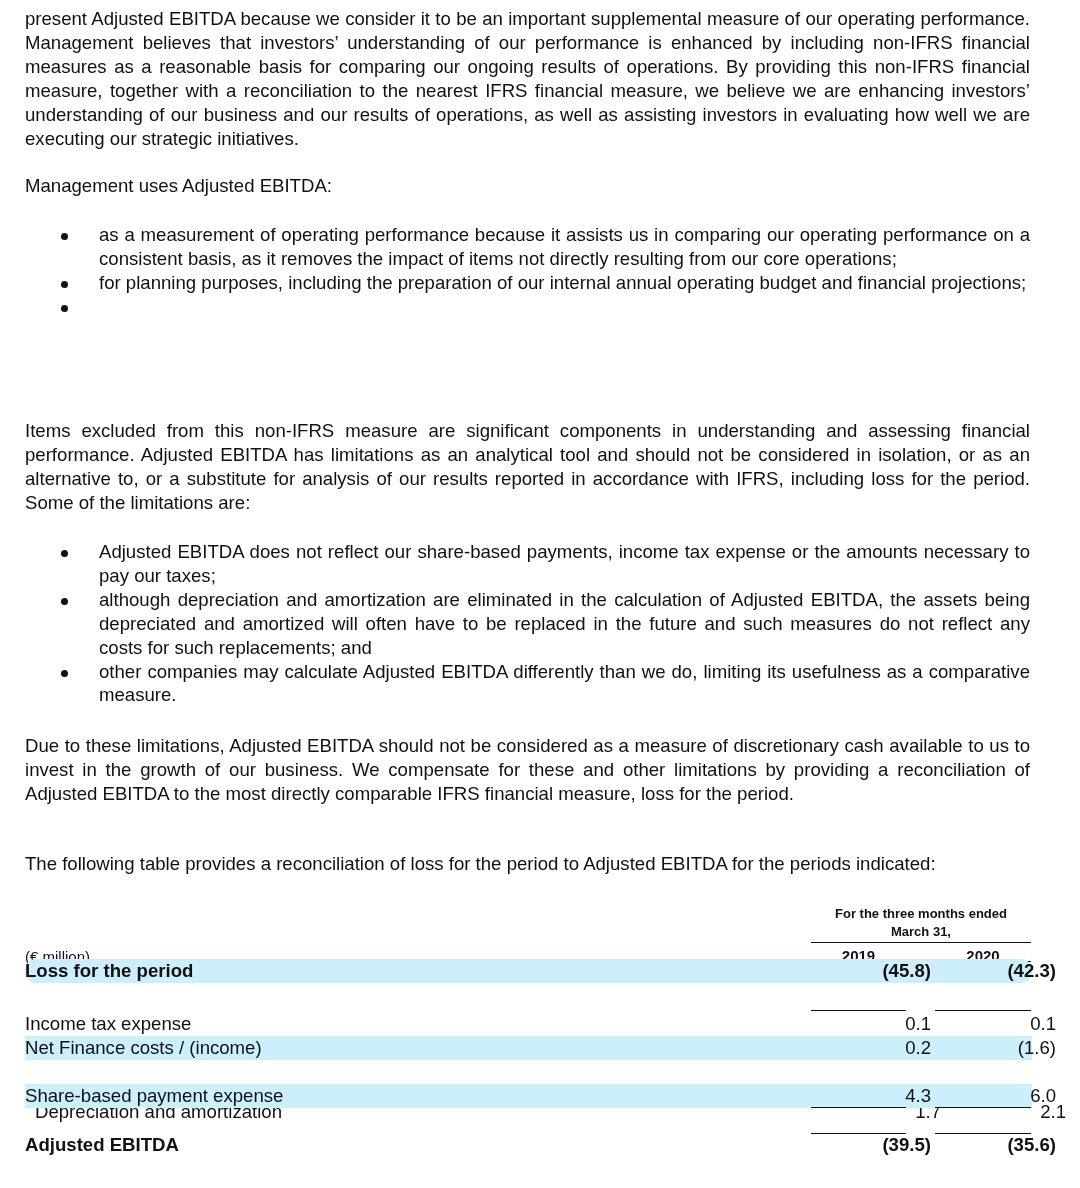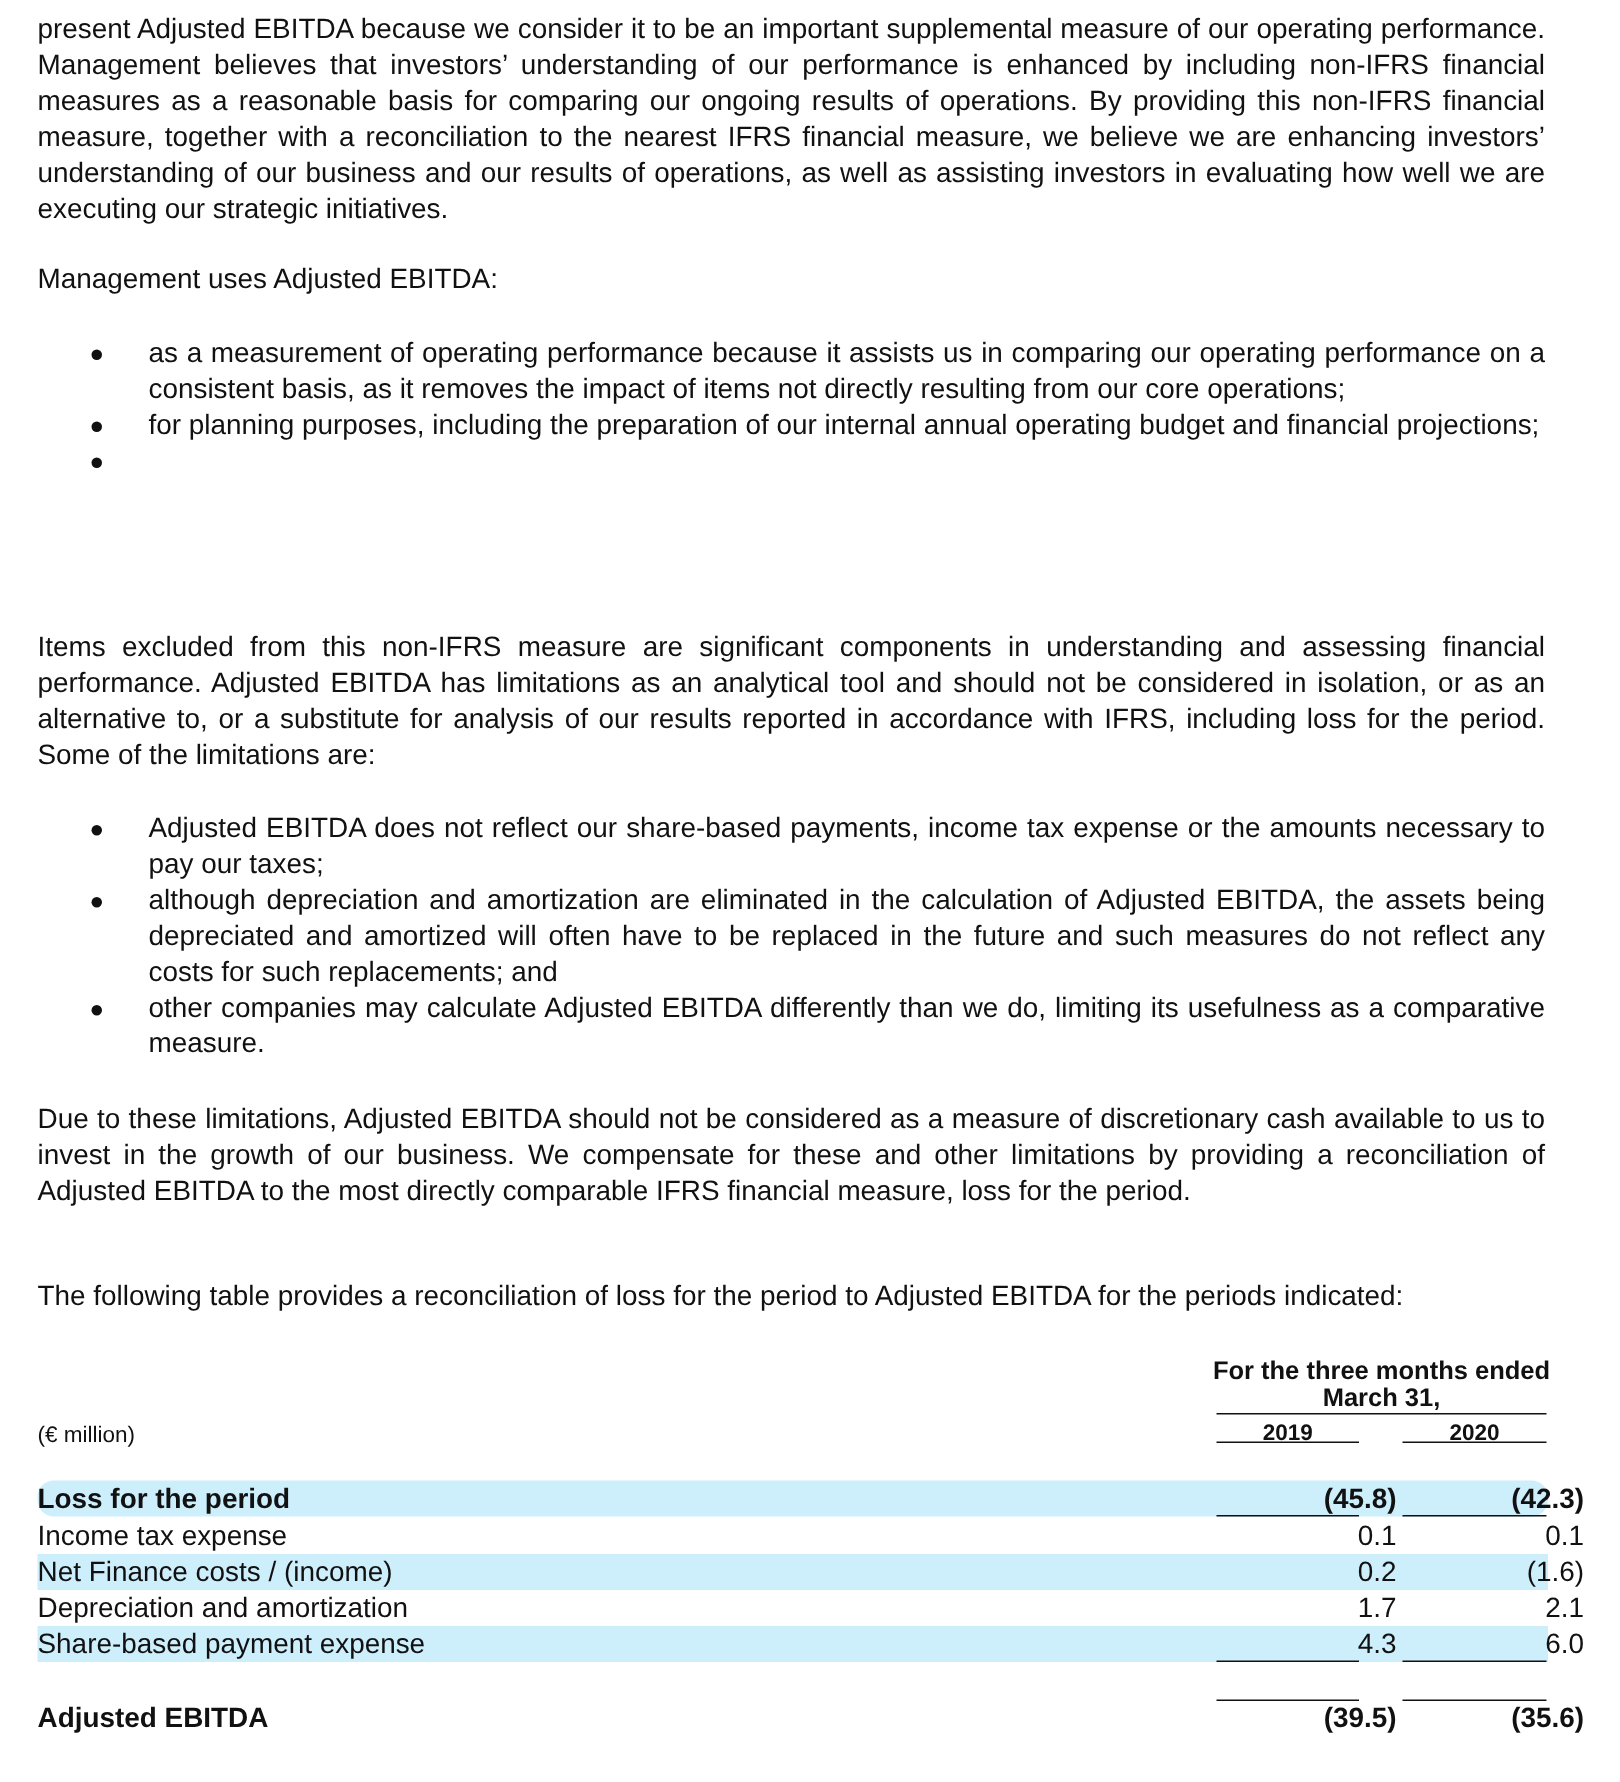--- a/index.html
+++ b/index.html
@@ -14,21 +14,21 @@
     text-align: justify; text-align-last: left;
   }
   .bullets { position: absolute; left: 25px; width: 1005px; margin: 0; padding: 0; list-style: none; }
   .bullets li { position: relative; padding-left: 74px; text-align: justify; }
   .bullets li .dot {
     position: absolute; left: 36px; top: 10px; width: 7px; height: 7px;
     border-radius: 50%; background: #111;
   }
   .tbl-head-period {
     position: absolute; left: 806px; width: 230px; text-align: center;
-    font-weight: bold; font-size: 17px; line-height: 18px; top: 905px;
+    font-weight: bold; font-size: 13px; line-height: 18px; top: 905px;
   }
   .rule { position: absolute; height: 1px; background: #111; }
   .year { position: absolute; font-weight: bold; font-size: 15px; top: 944px; text-align: center; }
   .unit { position: absolute; left: 25px; top: 945px; font-size: 15px; }
   .row { position: absolute; left: 25px; width: 1007px; height: 24px; line-height: 24px; }
   .row.shade { background: #cdeefb; }
   .row .label { position: absolute; left: 0; top: 0; }
   .row .v { position: absolute; top: 0; text-align: right; }
   .row .v19 { left: 786px; width: 120px; }
   .row .v20 { left: 910px; width: 121px; }
@@ -66,39 +66,39 @@
     <div>For the three months ended</div>
     <div>March 31,</div>
   </div>
   <div class="rule" style="left:811px; top:942px; width:220px;"></div>
   <div class="unit">(€ million)</div>
   <div class="year" style="left:811px; width:95px;">2019</div>
   <div class="year" style="left:935px; width:96px;">2020</div>
   <div class="rule" style="left:811px; top:961px; width:95px;"></div>
   <div class="rule" style="left:935px; top:961px; width:96px;"></div>
 
-  <div class="row shade" style="top:987px;border-radius:11px;">
+  <div class="row shade" style="top:959px;border-radius:11px;">
     <span class="label bold">Loss for the period</span>
     <span class="v v19 bold">(45.8)</span>
     <span class="v v20 bold">(42.3)</span>
   </div>
   <div class="rule" style="left:811px; top:1010px; width:95px;"></div>
   <div class="rule" style="left:935px; top:1010px; width:96px;"></div>
 
   <div class="row" style="top:1012px;">
     <span class="label">Income tax expense</span>
     <span class="v v19 num-pos">0.1</span>
     <span class="v v20 num-pos">0.1</span>
   </div>
   <div class="row shade" style="top:1036px;">
     <span class="label">Net Finance costs / (income)</span>
     <span class="v v19 num-pos">0.2</span>
     <span class="v v20">(1.6)</span>
   </div>
-  <div class="row" style="top:1060px;">
+  <div class="row" style="top:1100px;margin-left:10px;">
     <span class="label">Depreciation and amortization</span>
     <span class="v v19 num-pos">1.7</span>
     <span class="v v20 num-pos">2.1</span>
   </div>
   <div class="row shade" style="top:1084px;">
     <span class="label">Share-based payment expense</span>
     <span class="v v19 num-pos">4.3</span>
     <span class="v v20 num-pos">6.0</span>
   </div>
   <div class="rule" style="left:811px; top:1107px; width:95px;"></div>

